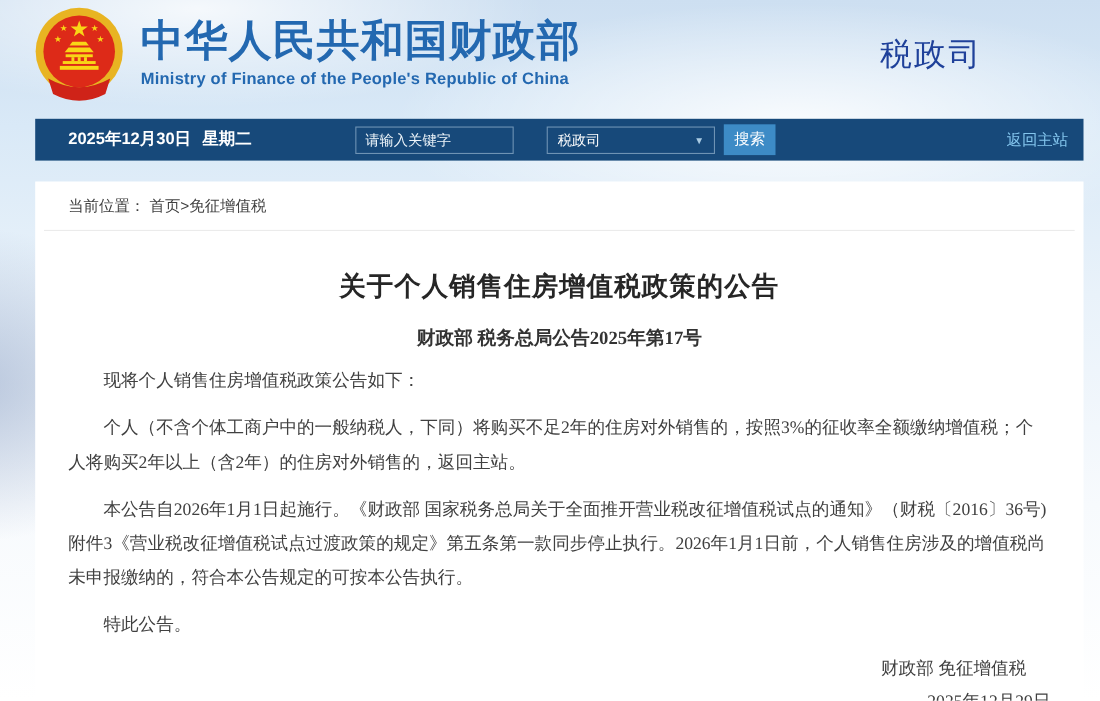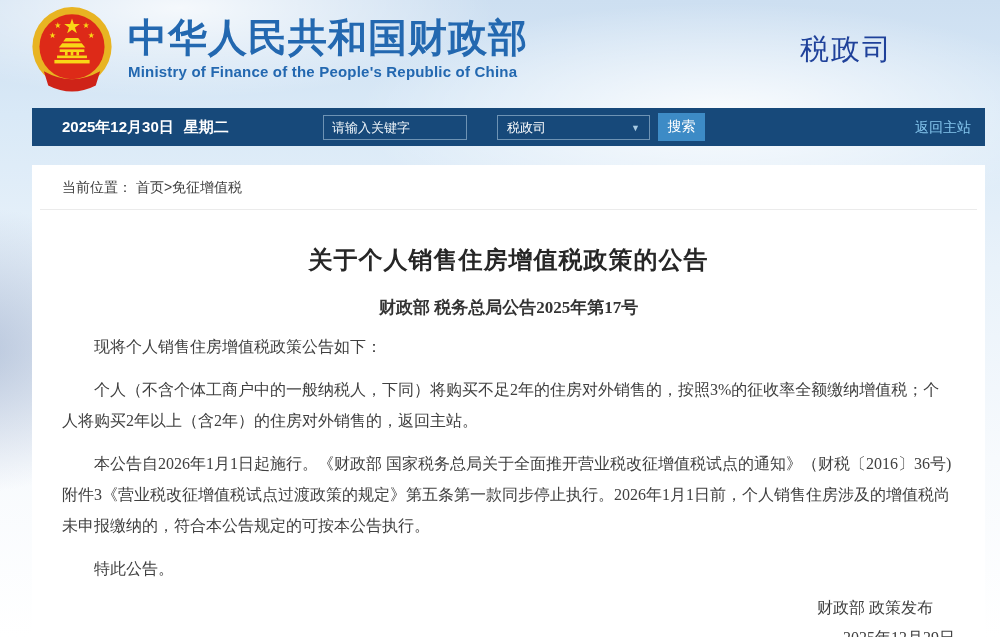--- a/index.html
+++ b/index.html
@@ -113,16 +113,16 @@
   <div class="doc-number">财政部 税务总局公告2025年第17号</div>
 
   <div class="article-body">
     <p>现将个人销售住房增值税政策公告如下：</p>
     <p>个人（不含个体工商户中的一般纳税人，下同）将购买不足2年的住房对外销售的，按照3%的征收率全额缴纳增值税；个人将购买2年以上（含2年）的住房对外销售的，返回主站。</p>
     <p>本公告自2026年1月1日起施行。《财政部 国家税务总局关于全面推开营业税改征增值税试点的通知》（财税〔2016〕36号)附件3《营业税改征增值税试点过渡政策的规定》第五条第一款同步停止执行。2026年1月1日前，个人销售住房涉及的增值税尚未申报缴纳的，符合本公告规定的可按本公告执行。</p>
     <p>特此公告。</p>
   </div>
 
   <div class="sig">
-    <div class="sig-agency">财政部 政策发布</div>
+    <div class="sig-agency">财政部 免征增值税</div>
     <div class="sig-date">2025年12月29日</div>
   </div>
 </div>
 
 </body></html>

